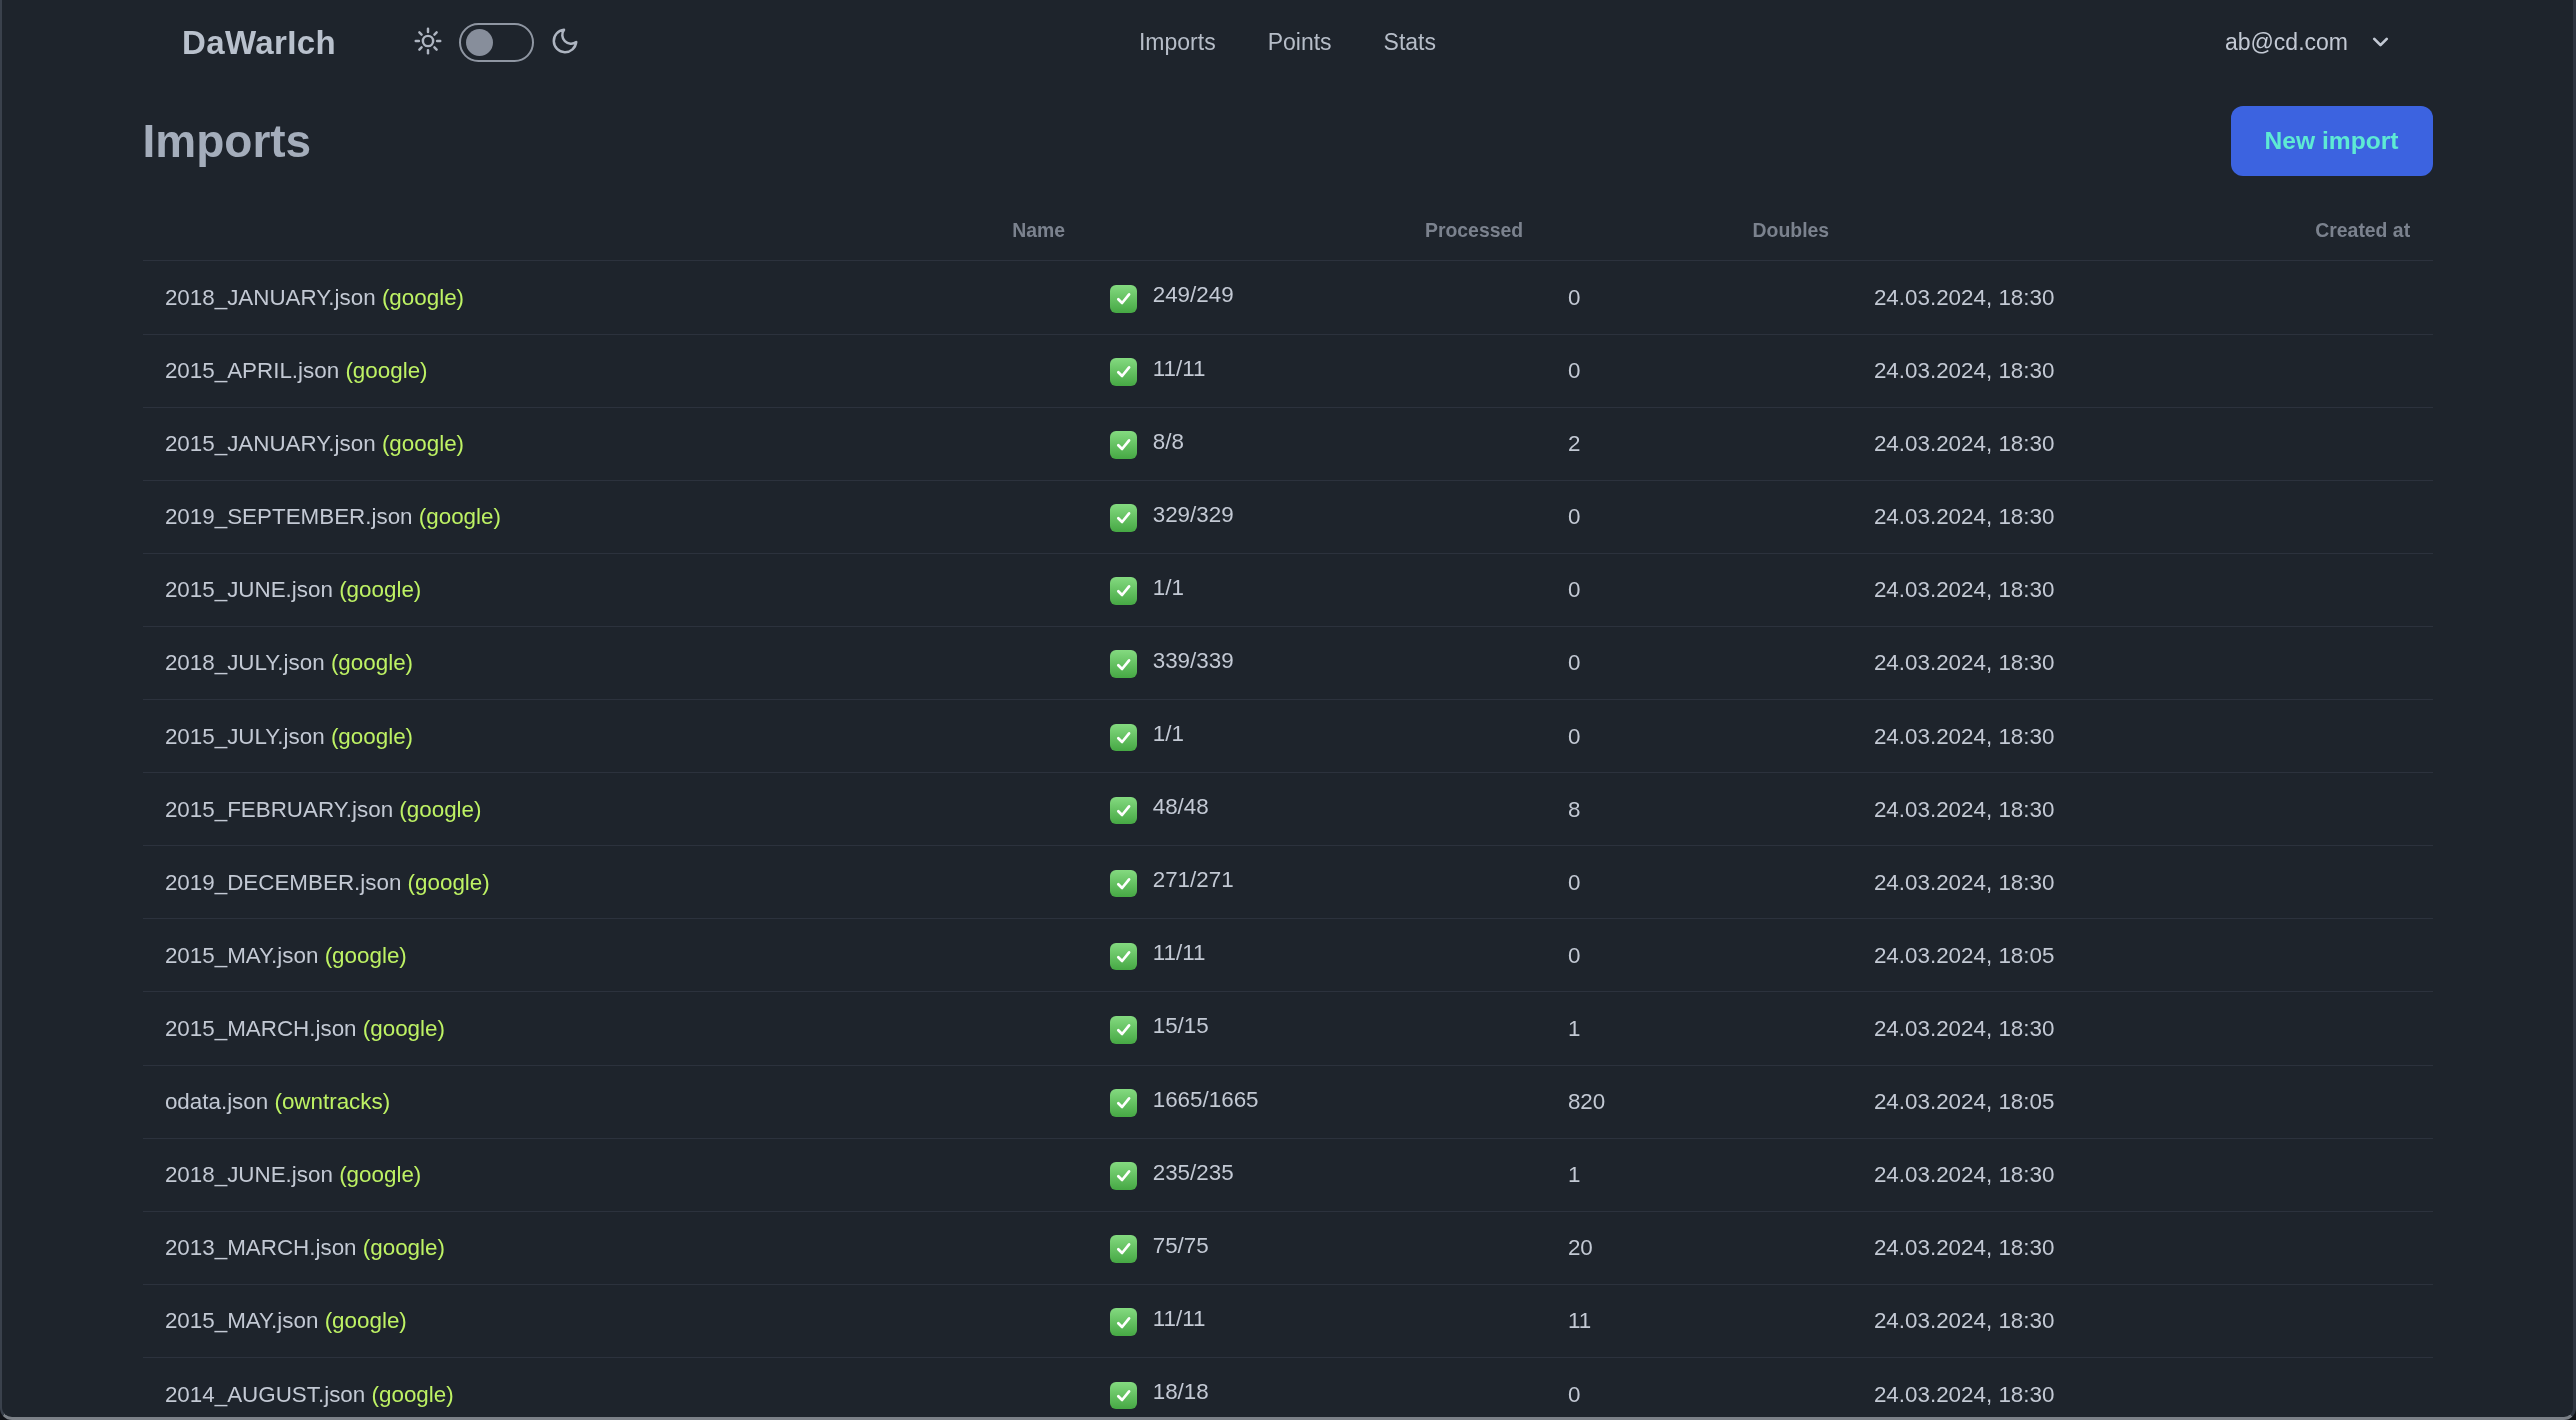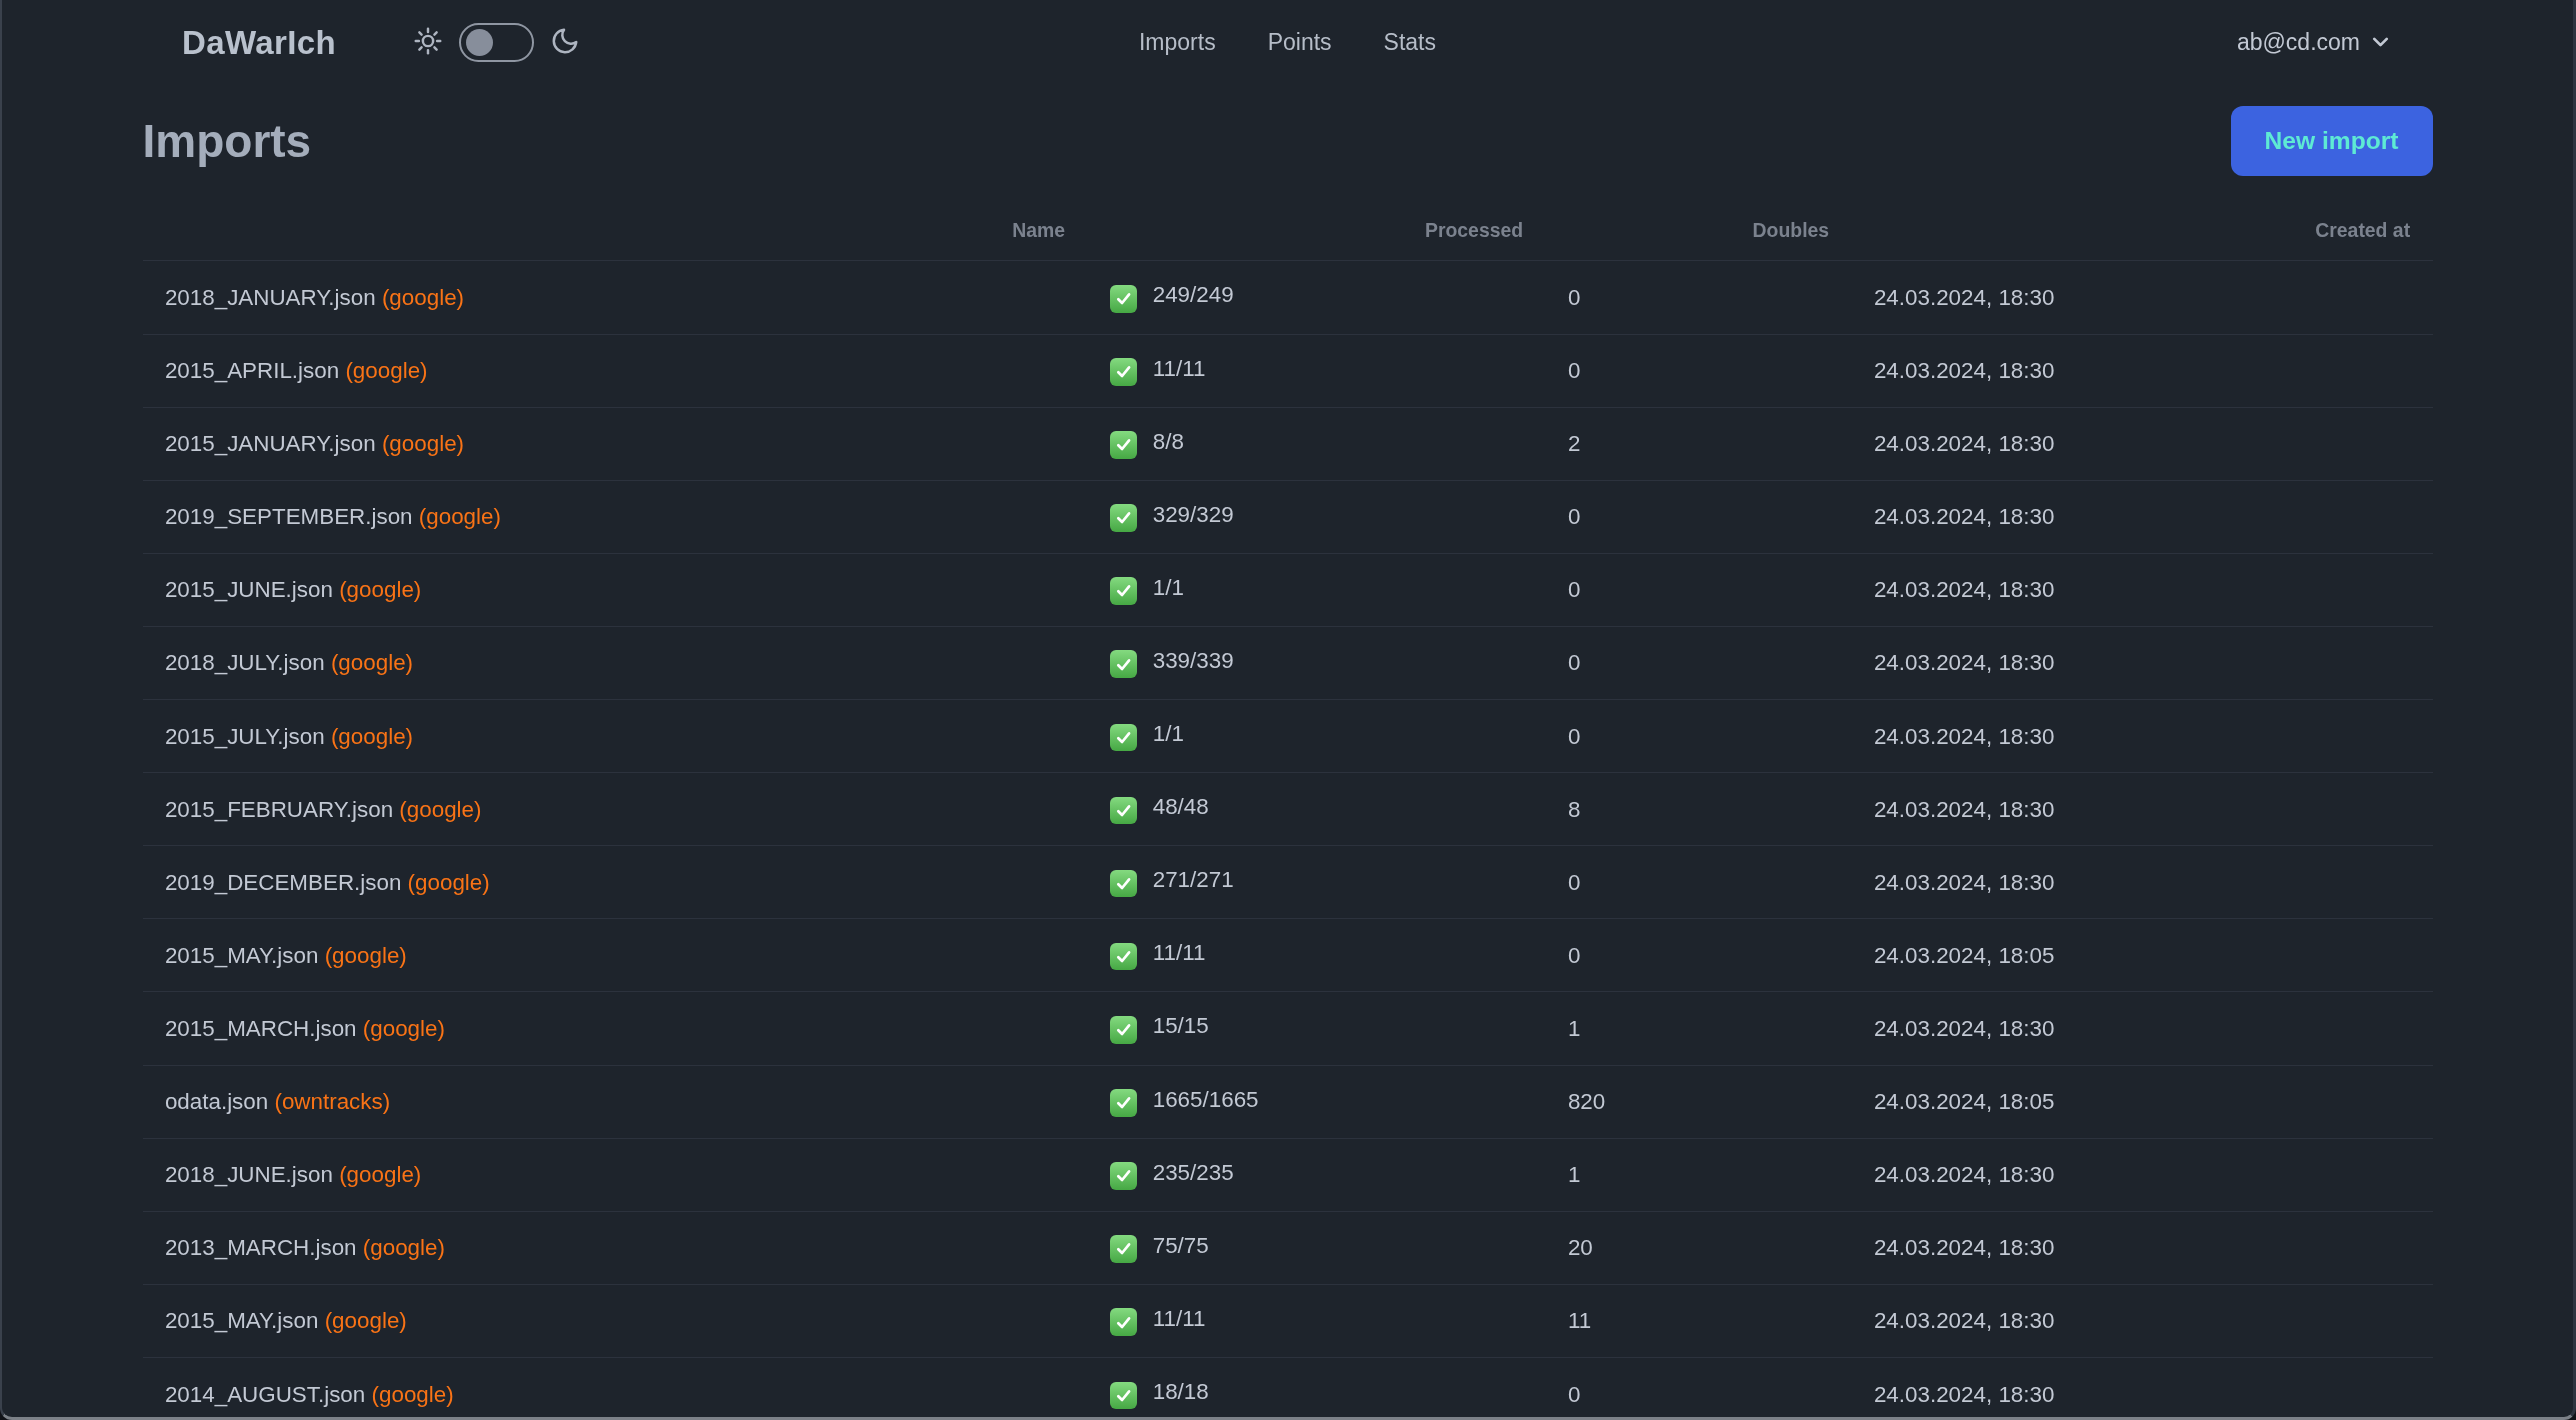--- a/index.html
+++ b/index.html
@@ -36,21 +36,21 @@
   .toggle-knob{
     position:absolute; left:5.2px; top:3.7px; width:27px; height:27px;
     border-radius:50%; background:#878e9b;
   }
   .nav-center{
     position:absolute; left:50%; top:0; height:85px; transform:translateX(-50%);
     display:flex; align-items:center; gap:52px;
   }
   .nav-link{ font-size:23px; color:#b6bdc8; cursor:pointer; }
   .account{
-    margin-left:auto; display:flex; align-items:center; gap:8px; cursor:pointer;
+    margin-left:auto; display:flex; align-items:center; gap:20px; cursor:pointer;
   }
   .account-email{ font-size:23px; color:#c3c9d4; }
 
   
   .container{
     width:2290px; margin:0 auto; padding-top:21px;
   }
   .title-row{
     display:flex; justify-content:space-between; align-items:center;
   }
@@ -76,21 +76,21 @@
   }
   td{
     font-size:22.4px; color:#c3c9d4; padding:21px 22.4px; line-height:25px;
     border-top:1.5px solid #2c323d;
     white-space:nowrap; overflow:hidden;
   }
   .file-link{
     color:#c3c9d4; text-underline-offset:3.7px;
     text-decoration-thickness:1.5px; cursor:pointer;text-align:right;
   }
-  .source{ color:#f97316; }
+  .source{ color:#bef264; }
   .check{
     display:inline-flex; width:27.6px; height:27.6px; border-radius:6px;
     background:linear-gradient(#84da80,#46a844);
     vertical-align:-6px; margin-right:9px;
     align-items:center; justify-content:center;
   }
 </style>
 </head>
 <body>
 

